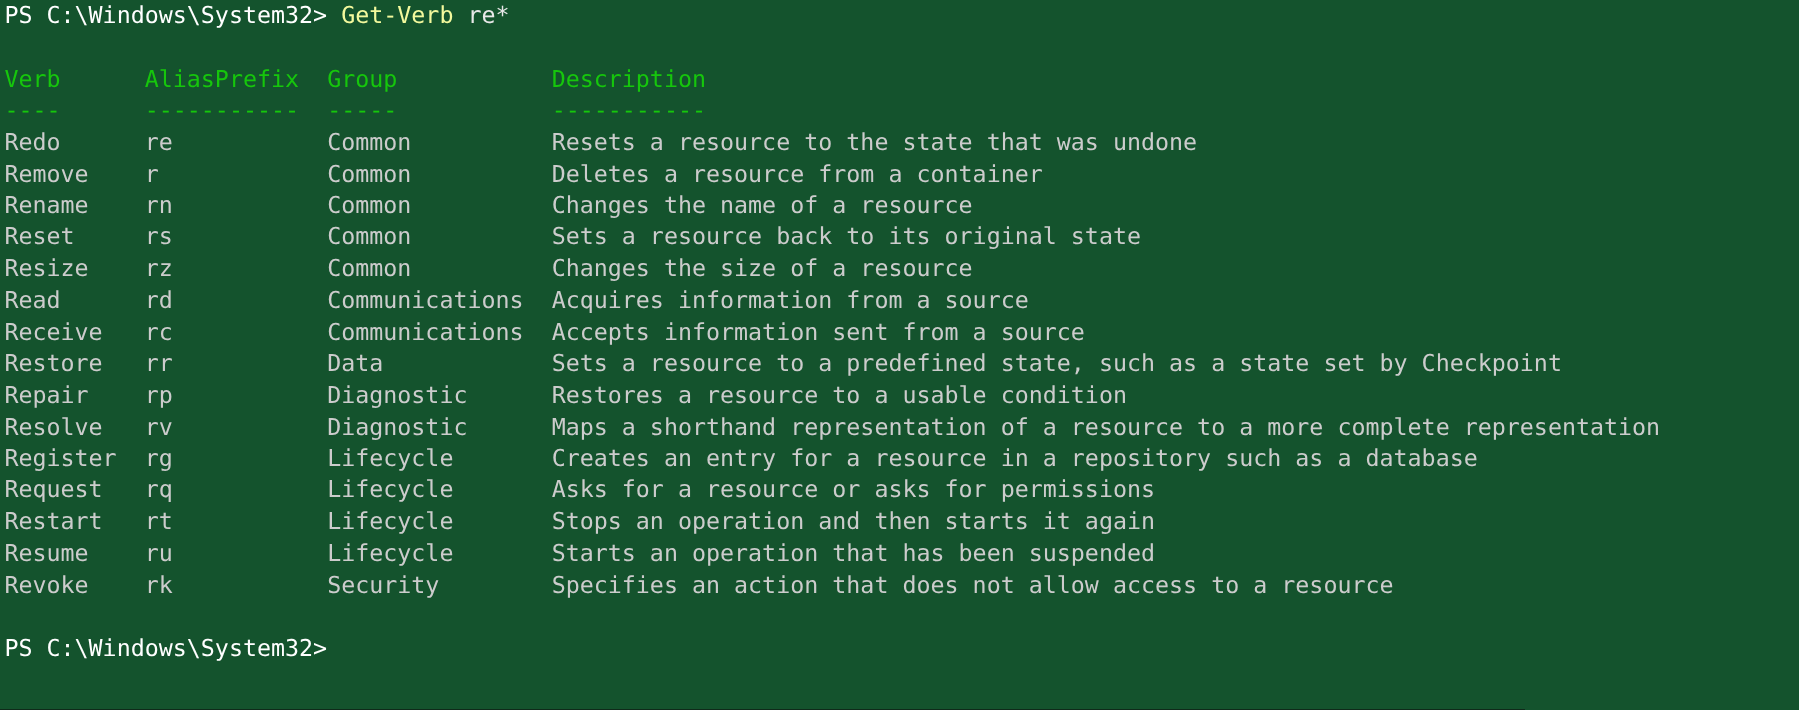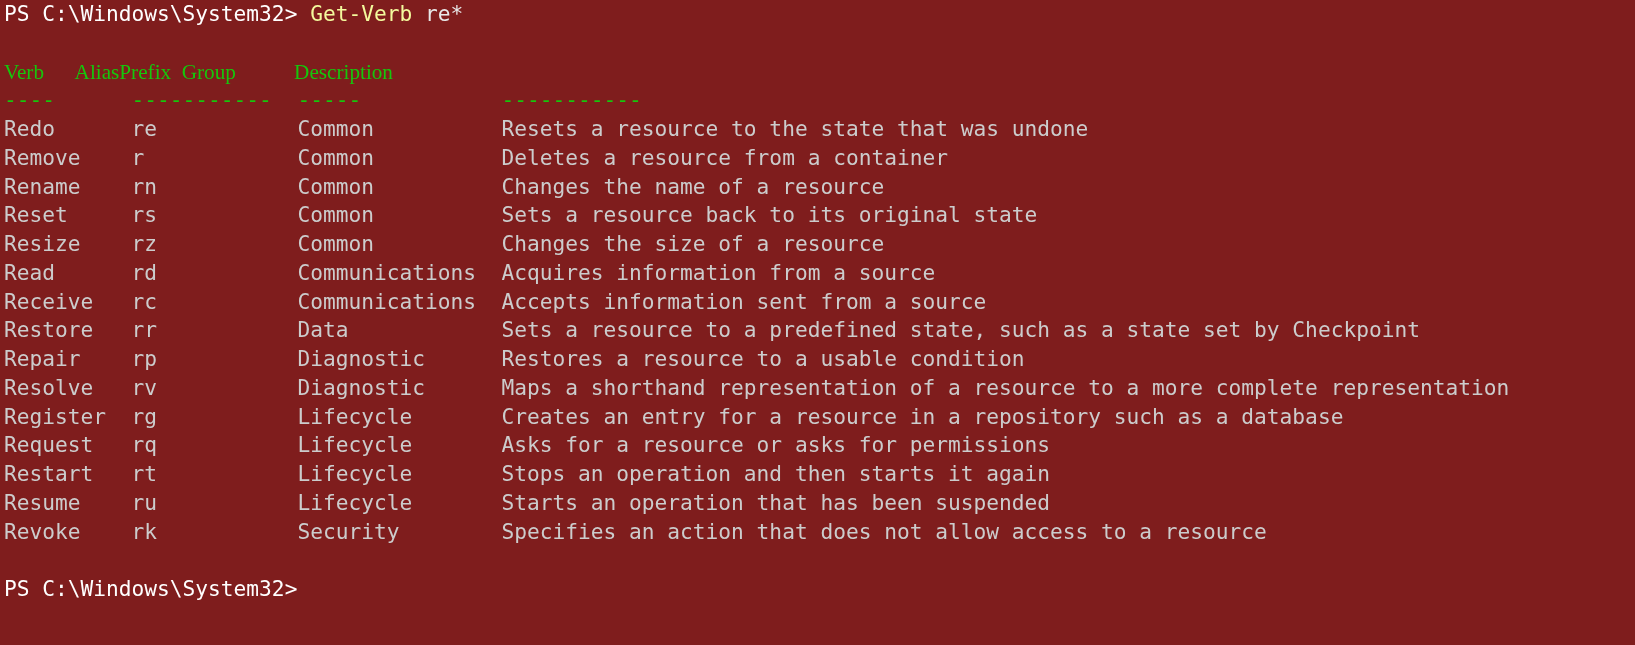--- a/index.html
+++ b/index.html
@@ -11,21 +11,21 @@
   body {
     width: 1635px;
     height: 645px;
     overflow: hidden;
     font-family: "DejaVu Sans Mono", "Liberation Mono", monospace;
   }
   #terminal {
     position: relative;
     width: 1635px;
     height: 645px;
-    background: #7f1d1d;
+    background: #14532d;
     padding: 13px;
     box-sizing: border-box;
   }
   .screen {
     position: absolute;
     top: 0;
     left: 4px;
     width: 1627px;
     font-size: 21.2px;
     line-height: 28.75px;
@@ -36,21 +36,21 @@
   .line {
     white-space: pre;
     height: 28.75px;
     display: block;
   }
 
   
   .c-prompt  { color: #ffffff; }
   .c-command { color: #f3f99d; }
   .c-arg     { color: #e8e8e8; }
-  .c-header  { color: #16c60c; font-family: Liberation Serif, serif; }
+  .c-header  { color: #16c60c; }
   .c-dash    { color: #16c60c; }
   .c-data    { color: #cccccc; text-align: right; }
   .cursor-row { color: #ffffff; }
 
   .pad-top { height: 4px; }
 </style>
 </head>
 <body>
 
 <div id="terminal">

